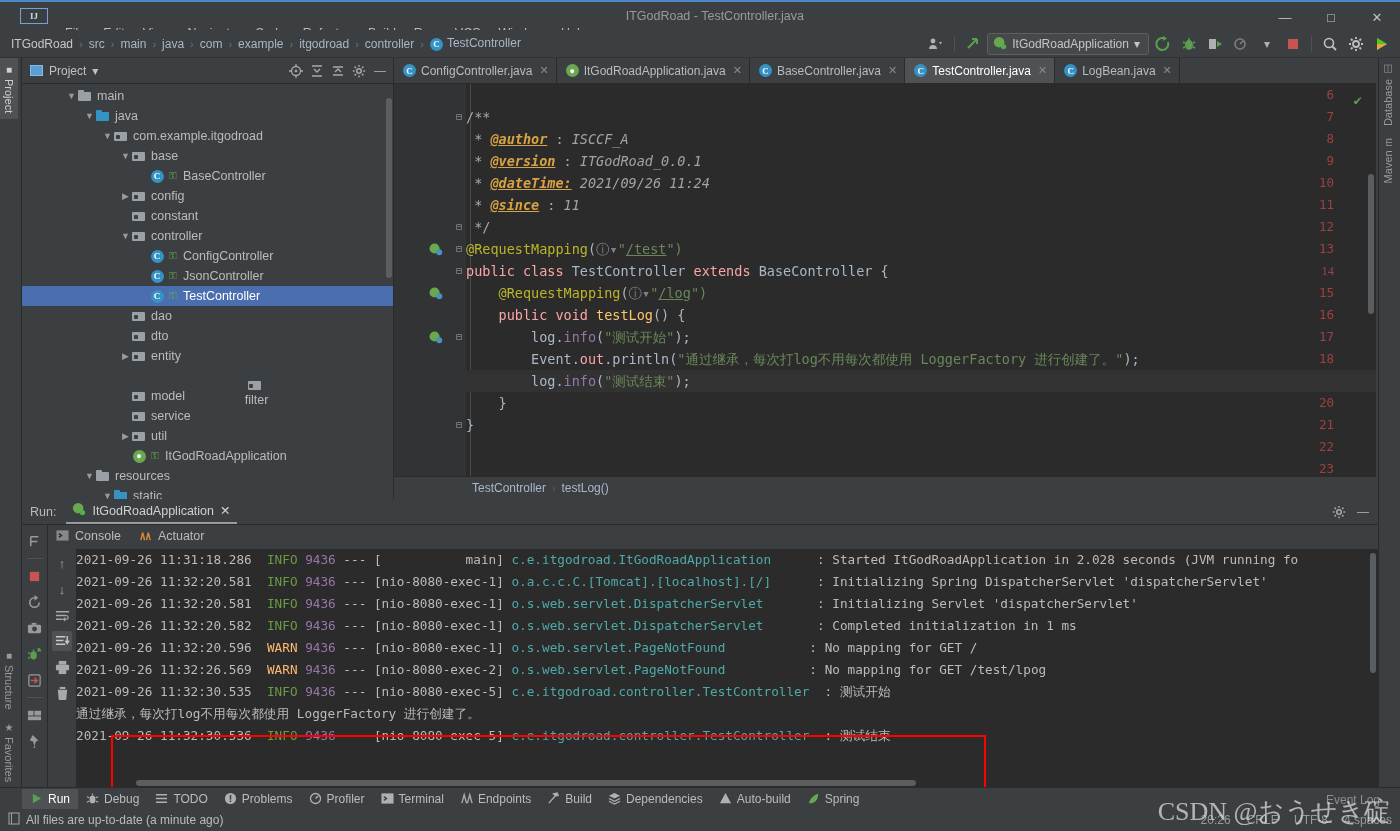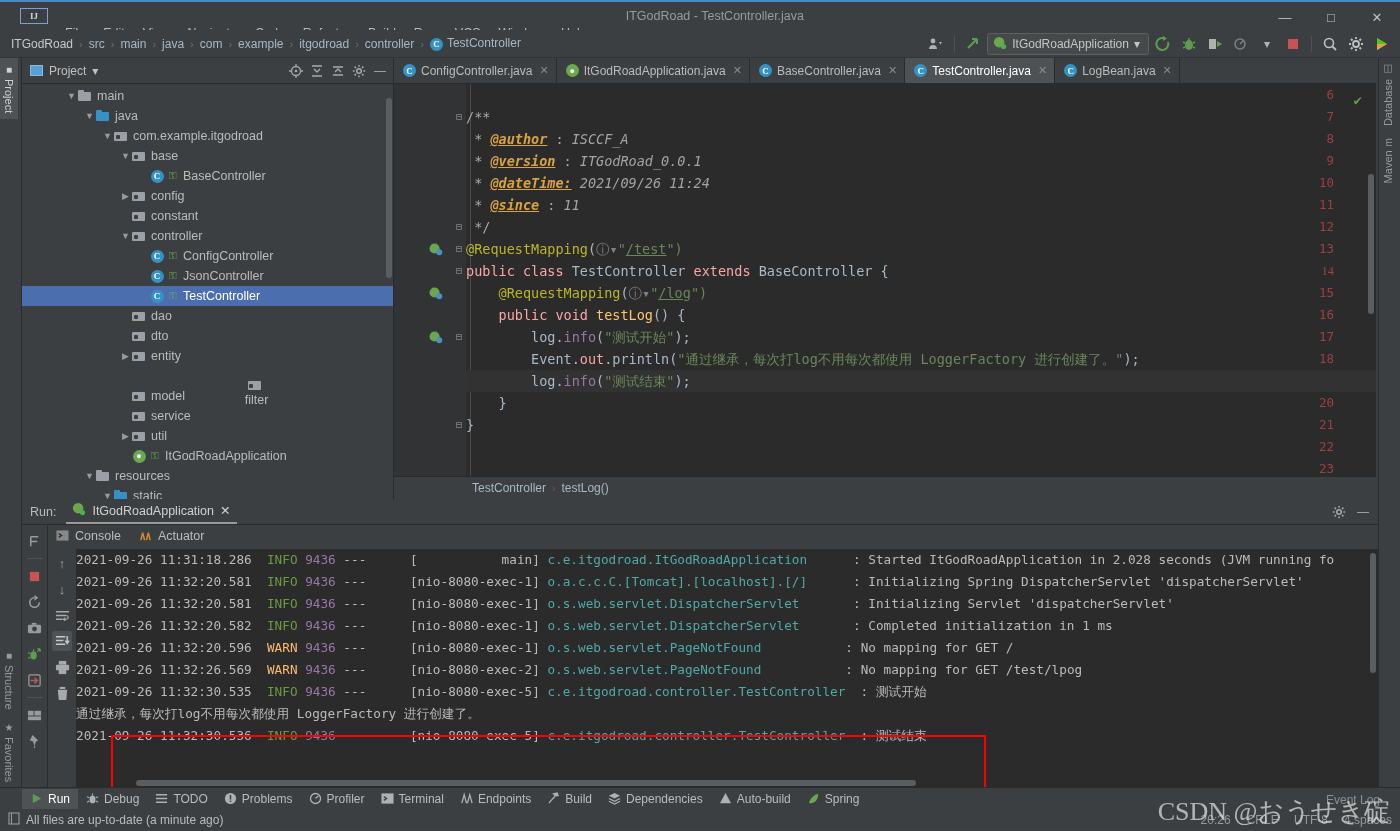--- a/index.html
+++ b/index.html
@@ -254,21 +254,21 @@
   .console {
     position: absolute; left: 54px; top: 50px; right: 0; bottom: 0;
     background: #2b2b2b; overflow: hidden;
     font-family: "DejaVu Sans Mono", monospace; font-size: 12.7px;
   }
   .lg { height: 22px; line-height: 22px; white-space: pre; color: #bbbbbb; }
   .lg .ts    { color: #bbbbbb; }
   .lg .info  { color: #6a9b41; }
   .lg .warn  { color: #fdba74; }
   .lg .pid   { color: #9876aa; }
-  .lg .thr   { color: #bbbbbb; margin-left: 36px; }
+  .lg .thr   { color: #bbbbbb; }
   .lg .logger{ color: #4eaaa8; }
   .lg .msg   { color: #bbbbbb; }
   .redbox {
     position: absolute; left: 35px; top: 186px; width: 875px; height: 66px;
     border: 2px solid #ff0000; pointer-events: none;
   }
   .hscroll {
     position: absolute; left: 60px; bottom: 2px; width: 780px; height: 6px;
     background: #5b5e60; border-radius: 3px;
   }

